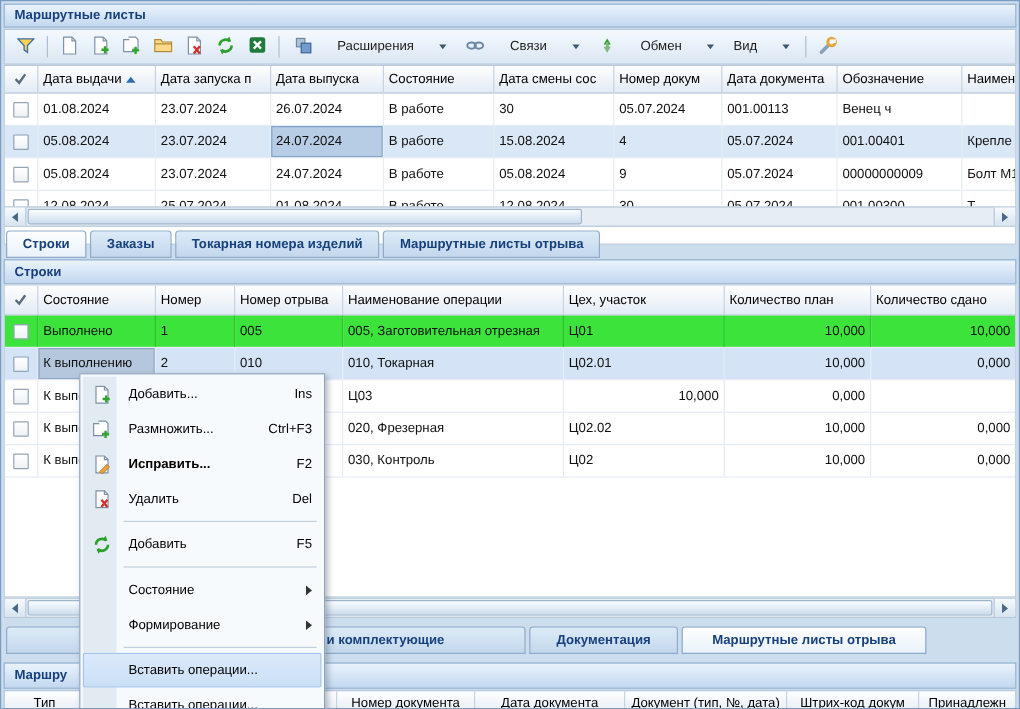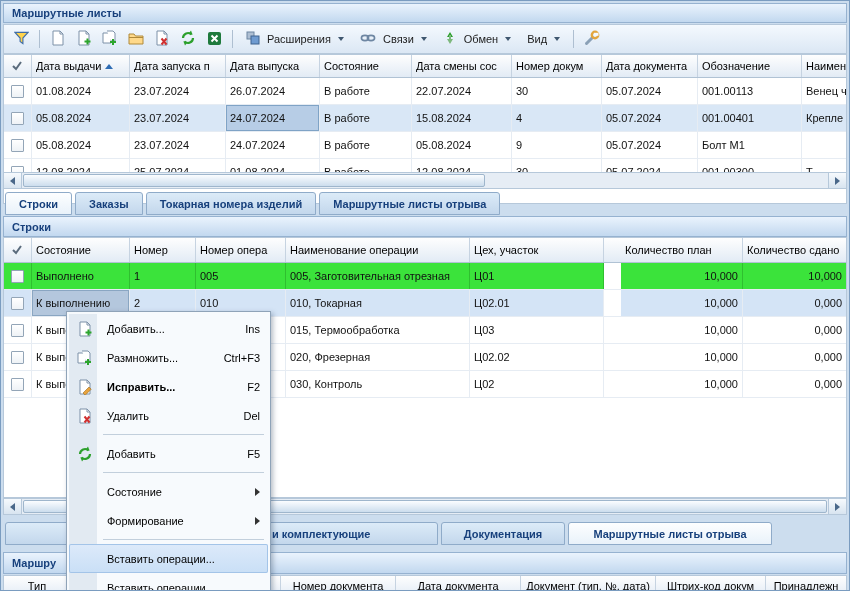--- a/index.html
+++ b/index.html
@@ -10,21 +10,21 @@
   .titlebar,.sechead{position:absolute;left:2px;width:844px;height:20px;box-sizing:border-box;
        background:linear-gradient(180deg,#eaf3fd,#c2d8ef);border:1px solid #96b2d0;
        display:flex;align-items:center;padding-left:8px;font-weight:bold;color:#17407c;}
 
   
   .toolbar{position:absolute;left:2px;top:23px;width:844px;height:30px;box-sizing:border-box;
        background:linear-gradient(180deg,#f4f9fe,#dbe7f4);border:1px solid #b6c8da;
        display:flex;align-items:center;padding:0 5px;gap:2px;}
   .tbtn{width:24px;height:22px;display:flex;align-items:center;justify-content:center;border-radius:2px;}
   .tsep{width:1px;height:18px;background:#aebfd1;margin:0 4px;}
-  .tdrop{height:22px;display:flex;align-items:center;gap:7px;padding:0 7px;color:#1c1c1c;border-radius:2px;}
+  .tdrop{height:22px;display:flex;align-items:center;gap:21px;padding:0 7px;color:#1c1c1c;border-radius:2px;}
   .caret{width:0;height:0;border-left:3px solid transparent;border-right:3px solid transparent;border-top:4px solid #3f576f;}
 
   
   .grid{position:absolute;left:2px;width:844px;background:#fff;border:1px solid #b6c8da;box-sizing:border-box;overflow:hidden;}
   .grow{display:flex;}
   .ghead{background:linear-gradient(180deg,#fefefe,#e2ebf5);border-bottom:1px solid #b0c2d4;}
   .ghead>div{border-right:1px solid #c6d3e1;display:flex;align-items:center;padding:0 4px;box-sizing:border-box;
        white-space:nowrap;overflow:hidden;color:#000;}
   .brow{border-bottom:1px solid #e6ecf3;}
   .brow>div{border-right:1px solid #e6ecf3;display:flex;align-items:center;padding:0 4px;box-sizing:border-box;
@@ -42,21 +42,21 @@
   .g1>div:nth-child(10){flex:1;border-right:none;}
   .g1{height:26px;}
   .ghead.g1{height:22px;}
   .selrow>div{background:#d9e7f6;}
   .focuscell{background:#b7cde6 !important;box-shadow:inset 0 0 0 1px #7fa3c6;}
 
   
   .g2>div:nth-child(1){width:28px;justify-content:center;}
   .g2>div:nth-child(2){width:98px;}  .g2>div:nth-child(3){width:66px;}
   .g2>div:nth-child(4){width:90px;}  .g2>div:nth-child(5){width:184px;}
-  .g2>div:nth-child(6){width:134px;} .g2>div:nth-child(7){width:122px;margin-left:17px;}
+  .g2>div:nth-child(6){width:134px;} .g2>div:nth-child(7){width:122px;}
   .g2>div:nth-child(8){flex:1;border-right:none;}
   .g2{height:26px;}
   .ghead.g2{height:24px;}
   .donerow>div{background:#3be33b;border-color:#2fbf2f;}
   .selrow2>div{background:#d4e4f6;}
   .focuscell2{background:#b4c7dd !important;box-shadow:inset 0 0 0 1px #8aa6c2;}
 
   
   .g3>div:nth-child(1){width:67px;}  .g3>div:nth-child(2){width:210px;}
   .g3>div:nth-child(3){width:115px;} .g3>div:nth-child(4){width:125px;}
@@ -220,21 +220,20 @@
       <div>Наимен</div>
     </div>
     <div class="grow brow g1">
       <div>
           <span class="checkbox"></span>
         </div>
       <div>01.08.2024</div>
         <div>23.07.2024</div>
       <div>26.07.2024</div>
         <div>В работе</div>
-      <div>22.07.2024</div>
         <div>30</div>
       <div>05.07.2024</div>
         <div>001.00113</div>
       <div>Венец ч</div>
     </div>
     <div class="grow brow g1 selrow">
       <div>
           <span class="checkbox"></span>
         </div>
       <div>05.08.2024</div>
@@ -251,20 +250,21 @@
       <div>
           <span class="checkbox"></span>
         </div>
       <div>05.08.2024</div>
         <div>23.07.2024</div>
       <div>24.07.2024</div>
         <div>В работе</div>
       <div>05.08.2024</div>
         <div>9</div>
       <div>05.07.2024</div>
+        <div>00000000009</div>
       <div>Болт М1</div>
     </div>
     <div class="grow brow g1">
       <div>
           <span class="checkbox"></span>
         </div>
       <div>12.08.2024</div>
         <div>25.07.2024</div>
       <div>01.08.2024</div>
         <div>В работе</div>
@@ -301,21 +301,21 @@
 
   <div class="grid" style="top:236px;height:261px;">
     <div class="grow ghead g2">
       <div>
           <svg width="11" height="10" viewBox="0 0 11 10">
             <path d="M1 5 l3 3 5-7" fill="none" stroke="#5a6b7c" stroke-width="2"></path>
           </svg>
         </div>
       <div>Состояние</div>
       <div>Номер</div>
-      <div>Номер опера</div>
+      <div>Номер отрыва</div>
       <div>Наименование операции</div>
       <div>Цех, участок</div>
       <div>Количество план</div>
       <div>Количество сдано</div>
     </div>
     <div class="grow brow g2 donerow">
       <div>
           <span class="checkbox"></span>
         </div>
       <div>Выполнено</div>
@@ -338,21 +338,20 @@
         <div class="num">10,000</div>
       <div class="num">0,000</div>
     </div>
     <div class="grow brow g2">
       <div>
           <span class="checkbox"></span>
         </div>
       <div>К выполнению</div>
         <div></div>
       <div></div>
-        <div>015, Термообработка</div>
       <div>Ц03</div>
         <div class="num">10,000</div>
       <div class="num">0,000</div>
     </div>
     <div class="grow brow g2">
       <div>
           <span class="checkbox"></span>
         </div>
       <div>К выполнению</div>
         <div></div>

